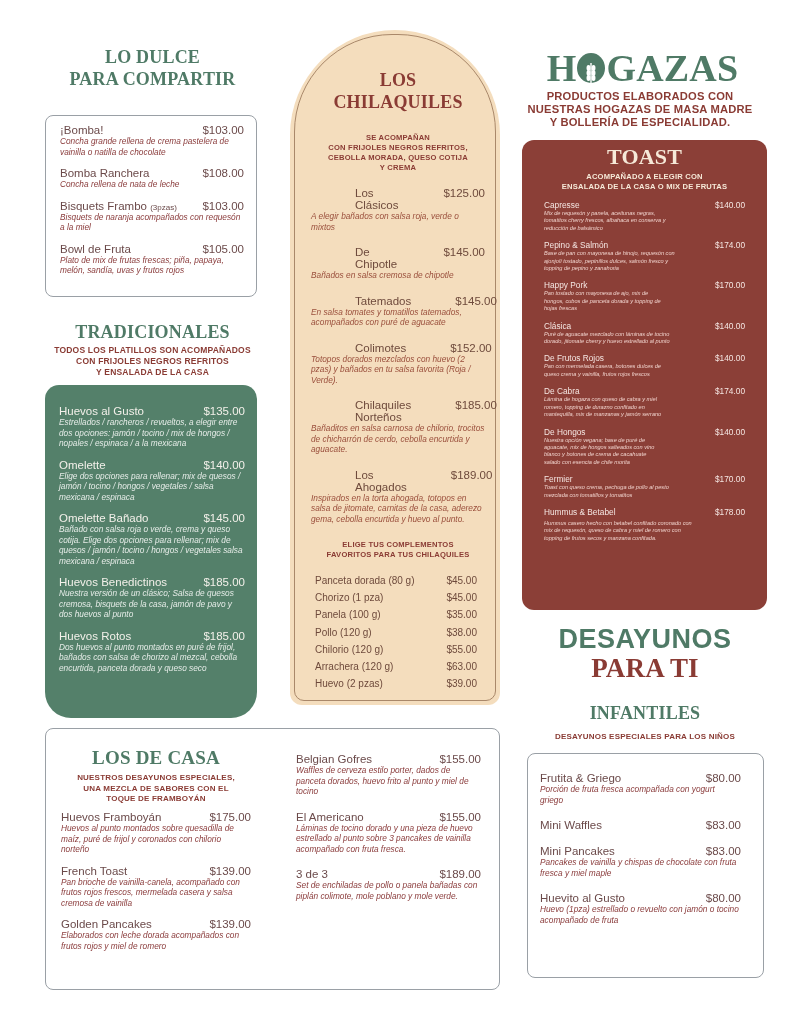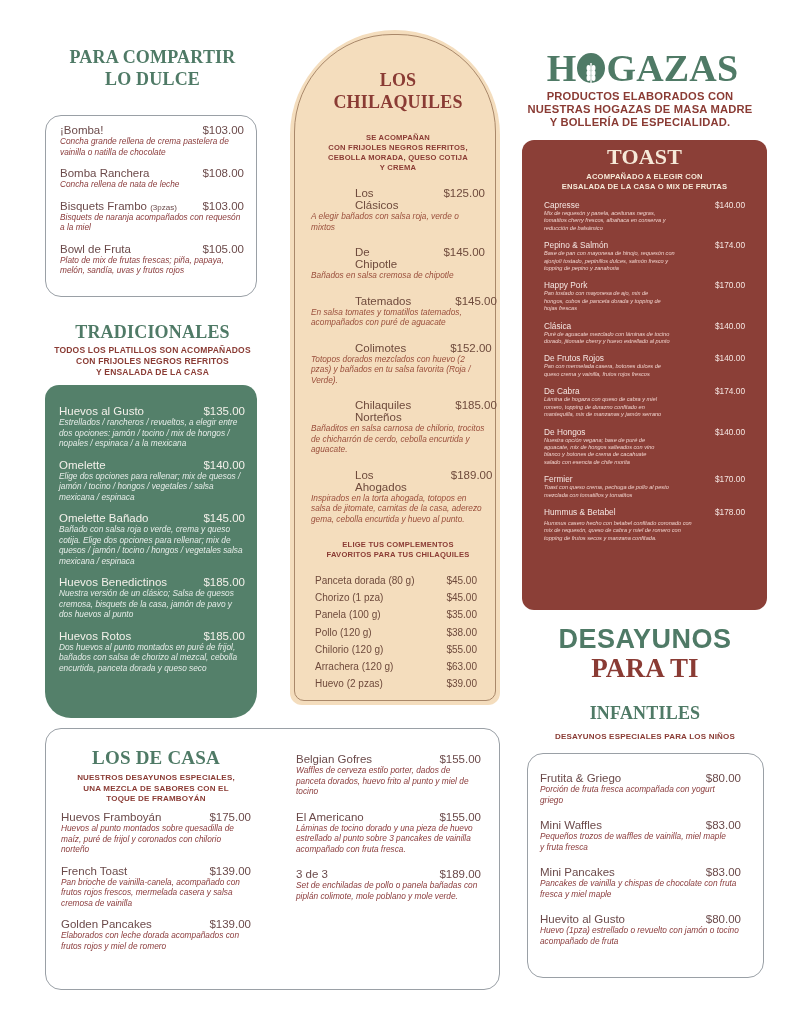--- a/index.html
+++ b/index.html
@@ -9,21 +9,21 @@
   .green { color: #4f7a66; }
   .maroon { color: #8a3b34; }
   .sub { font-weight: bold; text-align: center; font-size: 8.5px; line-height: 11px; color: #8a3b34; letter-spacing: 0.2px; }
   .item { margin-bottom: 10px; }
   .row { display: flex; justify-content: space-between; align-items: baseline; }
   .iname { font-size: 11.5px; color: #6b4a4a; }
   .iprice { font-size: 11.5px; color: #6b4a4a; white-space: nowrap; }
   .idesc { font-style: italic; font-size: 8.3px; line-height: 10.5px; color: #8a3b3b; }
   .small-tag { font-size: 8px; }
   
-  .card-outline { border: 1.2px solid #9aa0a6; border-radius: 16px; background: #fff; }
+  .card-outline { border: 1.2px solid #9aa0a6; border-radius: 8px; background: #fff; }
   
   .green-card { background: #54806a; border-radius: 14px 14px 26px 26px; }
   .green-card .iname, .green-card .iprice { color: #f3f0ea; }
   .green-card .idesc { color: #e6ece8; }
   
   .arch { background: #f4ddbd; border-radius: 105px 105px 12px 12px; }
   .arch-inner { border: 1px solid #a9886a; border-radius: 98px 98px 10px 10px; }
   .arch .iname, .arch .iprice { color: #6e4a3c; margin-left: 44px; }
   .arch .idesc { color: #9a4f3c; }
   .comp-row { display: flex; justify-content: space-between; font-size: 10px; color: #6e4a3c; line-height: 17.2px; }
@@ -31,22 +31,22 @@
   .toast-card { background: #8b3f37; border-radius: 12px; }
   .toast-card .tname { font-size: 8.3px; color: #f5e6e2; }
   .toast-card .tprice { font-size: 8.3px; color: #f5e6e2; }
   .toast-card .tdesc { font-style: italic; font-size: 5.6px; line-height: 7.4px; color: #f0d2cc; }
   .titem { margin-bottom: 8px; }
 </style>
 </head>
 <body>
 
 <div class="abs serif-title green" style="left:40px;top:46px;width:225px;font-size:18px;line-height:22px;">
+  <div>LO DULCE</div>
   <div>PARA COMPARTIR</div>
-  <div>LO DULCE</div>
 </div>
 <div class="abs card-outline" style="left:45px;top:115px;width:212px;height:182px;padding:8px 12px 0 14px;">
   <div class="item">
     <div class="row">
         <span class="iname">¡Bomba!</span>
         <span class="iprice">$103.00</span>
       </div>
     <div class="idesc">Concha grande rellena de crema pastelera de vainilla o natilla de chocolate</div>
   </div>
   <div class="item">
@@ -316,21 +316,20 @@
         <span class="iname">Frutita &amp; Griego</span>
         <span class="iprice">$80.00</span>
       </div>
     <div class="idesc" style="width:180px;">Porción de fruta fresca acompañada con yogurt griego</div>
   </div>
   <div class="item" style="margin-bottom:14px;">
     <div class="row">
         <span class="iname">Mini Waffles</span>
         <span class="iprice">$83.00</span>
       </div>
-    <div class="idesc" style="width:190px;">Pequeños trozos de waffles de vainilla, miel maple y fruta fresca</div>
   </div>
   <div class="item" style="margin-bottom:14px;">
     <div class="row">
         <span class="iname">Mini Pancakes</span>
         <span class="iprice">$83.00</span>
       </div>
     <div class="idesc">Pancakes de vainilla y chispas de chocolate con fruta fresca y miel maple</div>
   </div>
   <div class="item">
     <div class="row">

